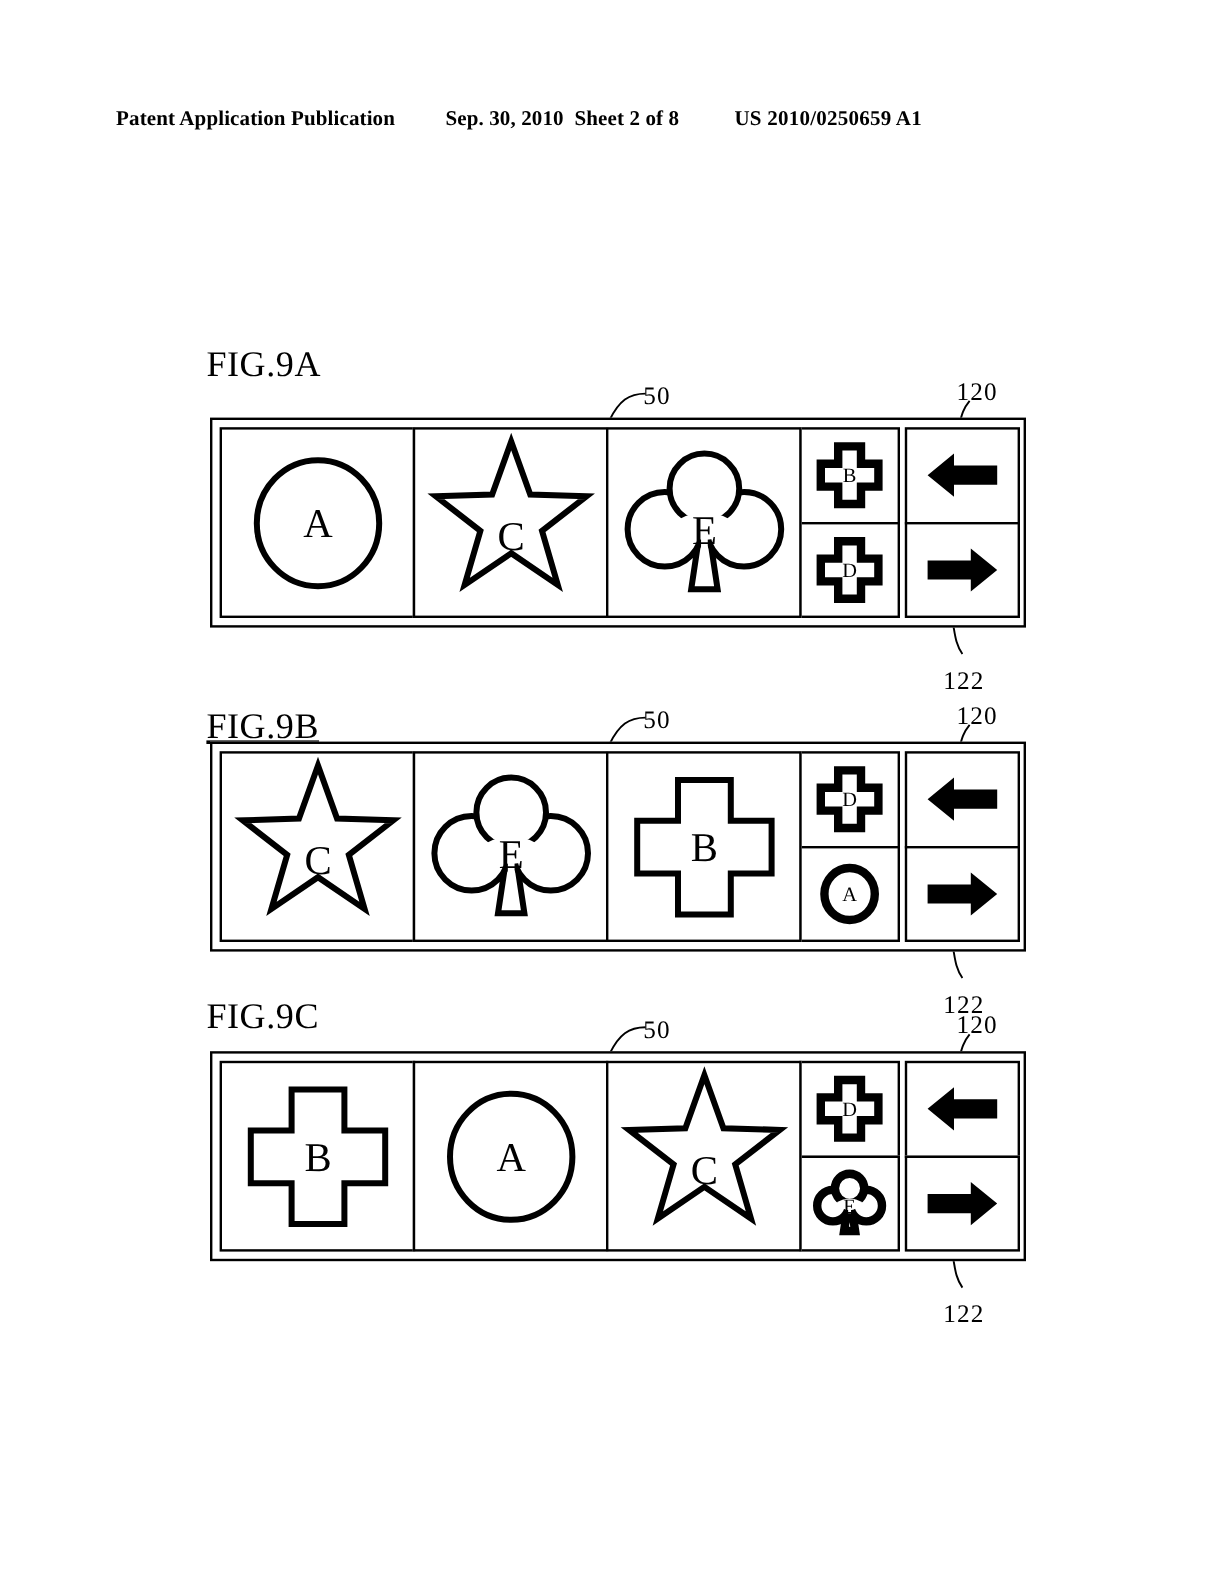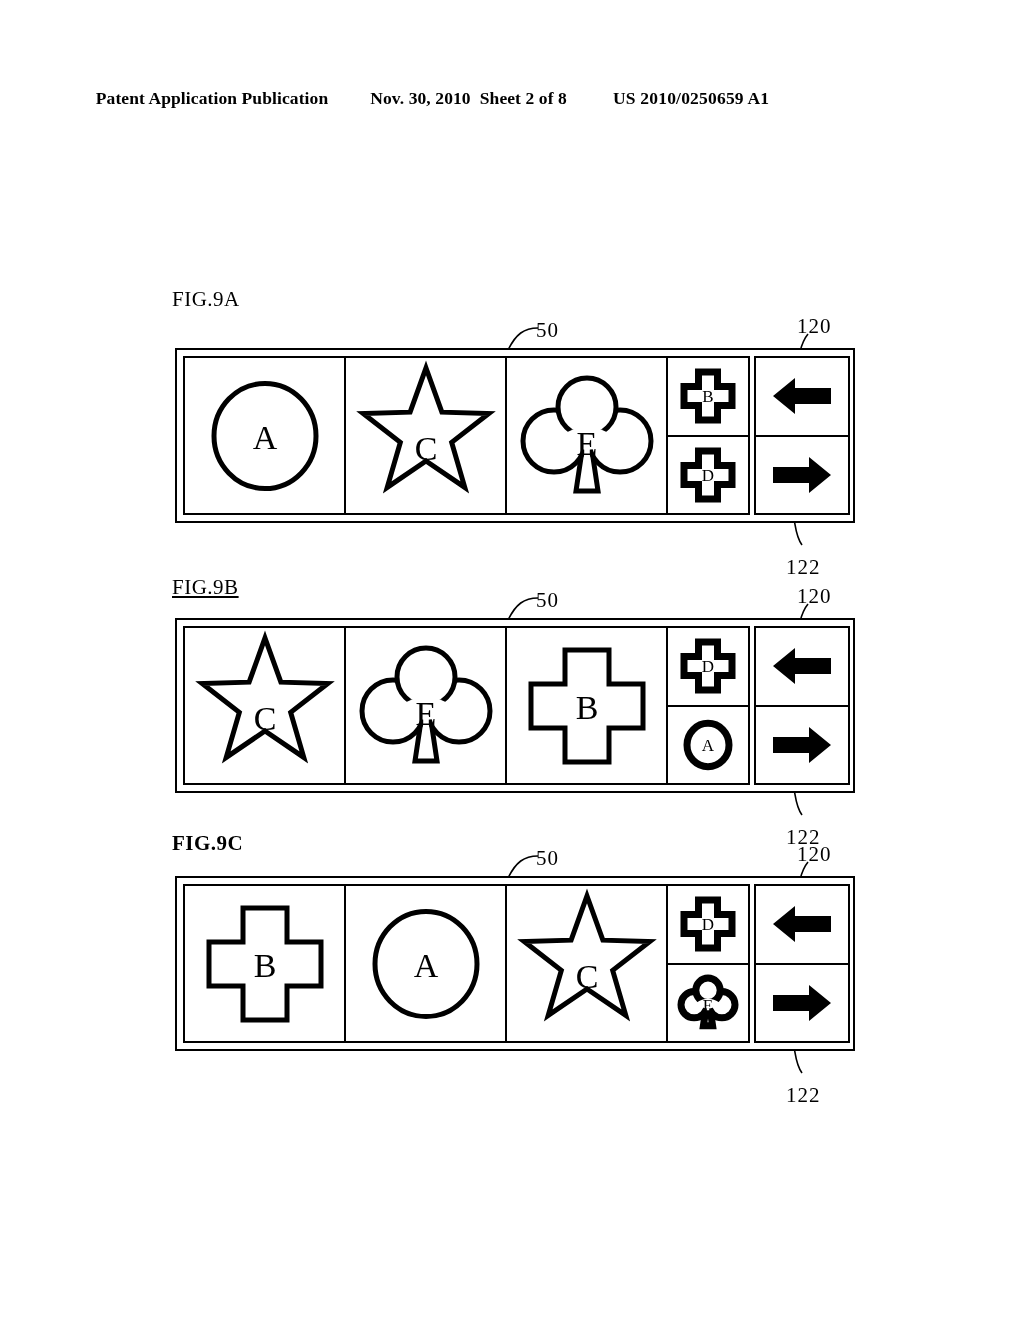--- a/index.html
+++ b/index.html
@@ -37,21 +37,21 @@
 
   
   .figure {
     position: absolute;
     left: 0;
     width: 1024px;
   }
   .fig-label {
     position: absolute;
     left: 172px;
-    font-size: 21px;
+    font-size: 30px;
     font-family: "Liberation Serif", "DejaVu Serif", serif;
     letter-spacing: 0.5px;
     white-space: nowrap;
   }
 
   
   .device-outer {
     position: absolute;
     left: 175px;
     width: 680px;
@@ -163,21 +163,21 @@
     fill: none;
     stroke: #000;
     stroke-width: 1.6px;
   }
 </style>
 </head>
 <body>
 
 <div class="page-header">
   <span class="hdr-pub">Patent Application Publication</span>
-  <span class="hdr-date">Nov. 30, 2010</span>
+  <span class="hdr-date">Sep. 30, 2010</span>
   <span class="hdr-sheet">Sheet 2 of 8</span>
   <span class="hdr-patno">US 2010/0250659 A1</span>
 </div>
 
 <div id="figures-root">
     <div class="figure" style="top:0;height:0;">
       <div class="fig-label" style="top:287px;">FIG.9A</div>
       <div class="ref-num" style="left:564px;top:318px;top:318px;left:536px;">50</div>
       <svg class="leader" width="60" height="40" viewBox="0 0 60 40" style="left:490px;top:324px;">
         <path d="M 48,4 C 34,4 26,10 18,26"></path>
@@ -252,21 +252,21 @@
                 <svg width="62" height="46" viewBox="0 0 62 46">
                   <path class="solid-arrow" d="M 60,23 L 38,5 L 38,15 L 2,15 L 2,31 L 38,31 L 38,41 Z"></path>
                 </svg>
               </span>
             </div>
           </div>
         </div>
       </div>
     </div>
     <div class="figure" style="top:0;height:0;">
-      <div class="fig-label" style="top:575px;text-decoration:underline;">FIG.9B</div>
+      <div class="fig-label" style="top:589px;text-decoration:underline;">FIG.9B</div>
       <div class="ref-num" style="left:564px;top:318px;top:588px;left:536px;">50</div>
       <svg class="leader" width="60" height="40" viewBox="0 0 60 40" style="left:490px;top:594px;">
         <path d="M 48,4 C 34,4 26,10 18,26"></path>
       </svg>
       <div class="ref-num" style="left:797px;top:584px;">120</div>
       <svg class="leader" width="52" height="46" viewBox="0 0 52 46" style="left:780px;top:604px;">
         <path d="M 28,0 C 18,12 22,22 12,38"></path>
       </svg>
       <div class="ref-num" style="left:786px;top:825px;">122</div>
       <svg class="leader" width="52" height="46" viewBox="0 0 52 46" style="left:772px;top:771px;">
@@ -334,21 +334,21 @@
                 <svg width="62" height="46" viewBox="0 0 62 46">
                   <path class="solid-arrow" d="M 60,23 L 38,5 L 38,15 L 2,15 L 2,31 L 38,31 L 38,41 Z"></path>
                 </svg>
               </span>
             </div>
           </div>
         </div>
       </div>
     </div>
     <div class="figure" style="top:0;height:0;">
-      <div class="fig-label" style="top:831px;font-weight:bold;">FIG.9C</div>
+      <div class="fig-label" style="top:831px;">FIG.9C</div>
       <div class="ref-num" style="left:564px;top:318px;top:846px;left:536px;">50</div>
       <svg class="leader" width="60" height="40" viewBox="0 0 60 40" style="left:490px;top:852px;">
         <path d="M 48,4 C 34,4 26,10 18,26"></path>
       </svg>
       <div class="ref-num" style="left:797px;top:842px;">120</div>
       <svg class="leader" width="52" height="46" viewBox="0 0 52 46" style="left:780px;top:862px;">
         <path d="M 28,0 C 18,12 22,22 12,38"></path>
       </svg>
       <div class="ref-num" style="left:786px;top:1083px;">122</div>
       <svg class="leader" width="52" height="46" viewBox="0 0 52 46" style="left:772px;top:1029px;">

